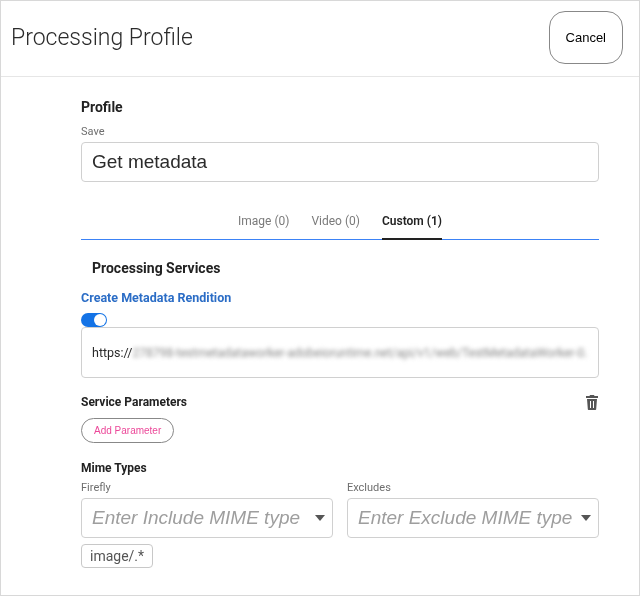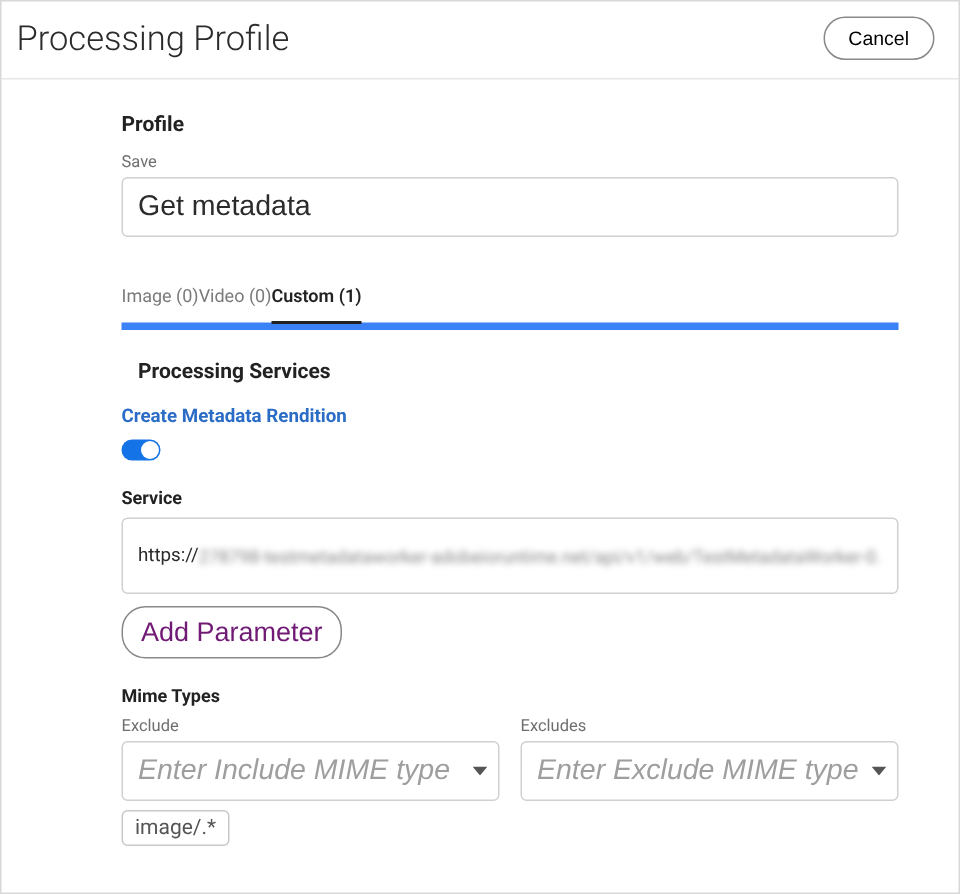--- a/index.html
+++ b/index.html
@@ -14,41 +14,41 @@
   }
   .topbar {
     display: flex;
     align-items: center;
     justify-content: space-between;
     padding: 10px 16px 12px 10px;
     border-bottom: 1px solid #e6e6e6;
   }
   .title { font-size: 23px; font-weight: 300; color: #2b2b2b; }
   .topbar-actions { display: flex; gap: 10px; }
-  .btn { font-size: 13px; padding: 6px 16px; border-radius: 16px; cursor: pointer; border: 1px solid #888; background: #fff; }
+  .btn { font-size: 13px; padding: 18px 16px; border-radius: 16px; cursor: pointer; border: 1px solid #888; background: #fff; }
   .btn.primary { background: #1473e6; border-color: #1473e6; color: #fff; font-weight: 600; }
   .content { padding: 22px 40px 18px 80px; }
   .section-h { font-size: 14px; font-weight: 700; margin-bottom: 10px; }
   .lbl { font-size: 11px; color: #6e6e6e; margin-bottom: 4px; }
   .input {
     width: 100%; border: 1px solid #d0d0d0; border-radius: 4px; padding: 8px 10px; font-size: 19px; color: #2b2b2b;
   }
   .input::placeholder { color: #9e9e9e; font-style: italic; }
-  .tabs { display: flex; margin-top: 26px; border-bottom: 5px solid #3b82f6; }
+  .tabs { display: flex; gap: 22px; margin-top: 26px; border-bottom: 1px solid #3b82f6; justify-content: center; }
   .tab { font-size: 12px; color: #7a7a7a; padding: 6px 0 10px 0; cursor: pointer; }
   .tab.active { color: #222; font-weight: 600; border-bottom: 2px solid #222; margin-bottom: -1px; }
   .service-box { margin-top: 20px; }
   .subh { font-size: 12.5px; font-weight: 700; color: #2b6dc6; margin-bottom: 8px; }
   .toggle { position: relative; width: 26px; height: 14px; background: #1473e6; border-radius: 10px; cursor: pointer; }
   .toggle .knob { position: absolute; right: 1px; top: 1px; width: 12px; height: 12px; background: #fff; border-radius: 50%; }
   .sublabel { font-size: 12px; font-weight: 700; margin-top: 18px; margin-bottom: 6px; }
   .small-lbl { font-size: 11px; color: #6e6e6e; margin-bottom: 4px; }
   .row-del { display: flex; align-items: center; gap: 6px; }
   .trash { margin-left: auto; width: 14px; height: 16px; color: #555; cursor: pointer; flex-shrink: 0; }
-  .addbtn { border: 1px solid #888; background: #fff; border-radius: 16px; font-size: 18px; padding: 6px 12px; cursor: pointer; color: #701a75; }
+  .addbtn { border: 1px solid #888; background: #fff; border-radius: 16px; font-size: 10px; padding: 6px 12px; cursor: pointer; color: #ec4899; }
   .mime-row { display: flex; gap: 14px; }
   .mime-col { flex: 1; }
   .combo { position: relative; }
   .combo .chev { position: absolute; right: 8px; top: 50%; transform: translateY(-50%); pointer-events: none; color: #555; }
   .mime-tag { display: inline-block; border: 1px solid #c8c8c8; border-radius: 4px; font-size: 14px; color: #555; padding: 3px 8px; margin-top: 6px; }
   .url-blur { filter: blur(2.2px); color: #888; white-space: nowrap; overflow: hidden; font-size: 12px; }
   .url-wrap { display: flex; align-items: center; border: 1px solid #d0d0d0; border-radius: 4px; padding: 17px 10px; background: #fff; overflow: hidden; }
   .url-wrap .pre { font-size: 12.5px; color: #2b2b2b; flex-shrink: 0; }
   svg { display: block; }
 </style>
@@ -75,32 +75,39 @@
   </div>
 
   <div class="service-box">
     <div class="section-h" style="margin-top:0;padding-left:11px;">Processing Services</div>
 
     <div class="subh" style="margin-top:14px;">Create Metadata Rendition</div>
     <div class="toggle">
         <div class="knob"></div>
       </div>
 
-    <div class="sublabel">Service</div>
     <div class="url-wrap">
       <span class="pre">https://</span>
       <span class="url-blur">278798-testmetadataworker-adobeioruntime.net/api/v1/web/TestMetadataWorker-0.0.1/te...</span>
     </div>
 
+    <div class="row-del" style="margin-top:16px;">
+      <div class="sublabel" style="margin:0;">Service Parameters</div>
+      <span class="trash">
+        <svg viewBox="0 0 14 16" width="14" height="16">
+            <path fill="currentColor" d="M5 1h4l.5 1H13v2H1V2h3.5L5 1zm-3 4h10l-.8 10c0 .6-.5 1-1 1H3.8c-.5 0-1-.4-1-1L2 5zm3 2v7h1V7H5zm3 0v7h1V7H8z"></path>
+          </svg>
+      </span>
+    </div>
     <button class="addbtn" style="margin-top:8px;">Add Parameter</button>
 
     <div class="sublabel">Mime Types</div>
     <div class="mime-row">
       <div class="mime-col">
-        <div class="small-lbl">Exclude</div>
+        <div class="small-lbl">Firefly</div>
         <div class="combo">
           <input class="input" type="text" placeholder="Enter Include MIME type" style="">
           <span class="chev">
             <svg width="10" height="6" viewBox="0 0 10 6">
                 <path fill="currentColor" d="M0 0l5 6 5-6z"></path>
               </svg>
           </span>
         </div>
         <span class="mime-tag">image/.*</span>
       </div>

